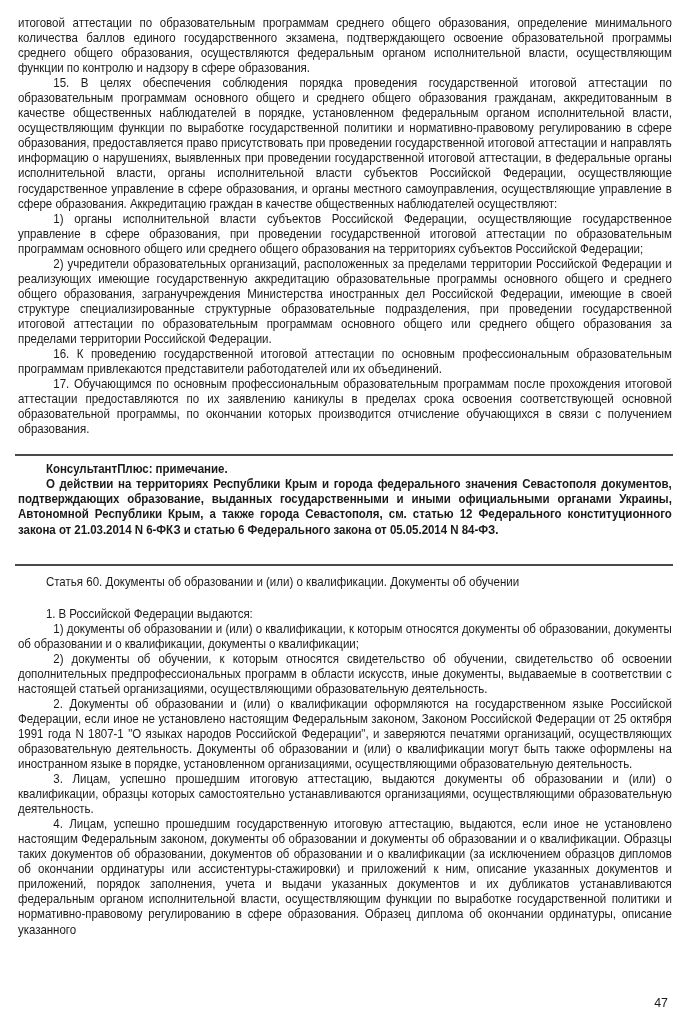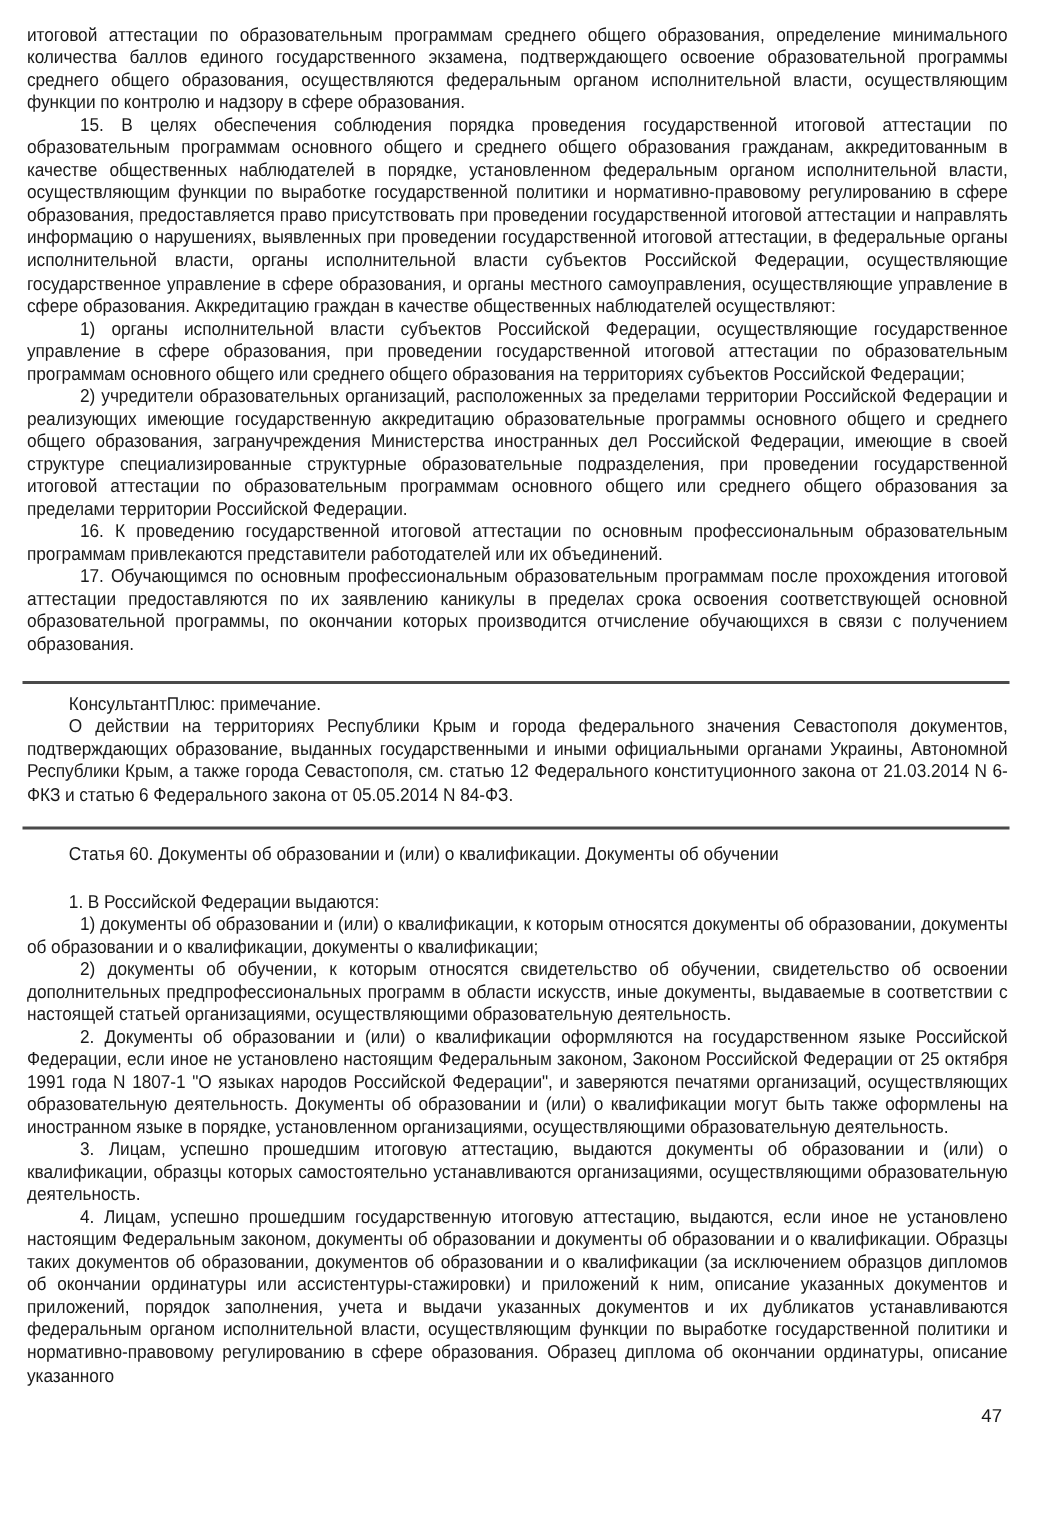--- a/index.html
+++ b/index.html
@@ -33,35 +33,35 @@
     }
     .ind { text-indent: 38px; }
     .ind-note { text-indent: 30px; }
     .gap-before-sep { height: 17px; }
     .sep {
       height: 0;
       border-top: 2px solid #4a4a4a;
       margin-left: -3px;
       width: 658px;
     }
-    .note-block { padding-top: 6px; padding-bottom: 13px; }
+    .note-block { padding-top: 6px; padding-bottom: 26px; font-weight: bold; }
     .article-title {
       font-size: 12.4px;
       line-height: 15px;
       margin: 0;
       padding-left: 30px;
       transform: scaleX(0.93);
       transform-origin: left top;
       white-space: nowrap;
     }
     .blank { height: 15px; }
     .page-number {
       position: absolute;
       right: 24px;
-      top: 937px;
+      top: 996px;
       font-size: 12.4px;
       line-height: 15px;
     }
   </style>
 </head>
 <body>
 
 <div class="page">
 
   <p class="p">итоговой аттестации по образовательным программам среднего общего образования, определение минимального количества баллов единого государственного экзамена, подтверждающего освоение образовательной программы среднего общего образования, осуществляются федеральным органом исполнительной власти, осуществляющим функции по контролю и надзору в сфере образования.</p>

